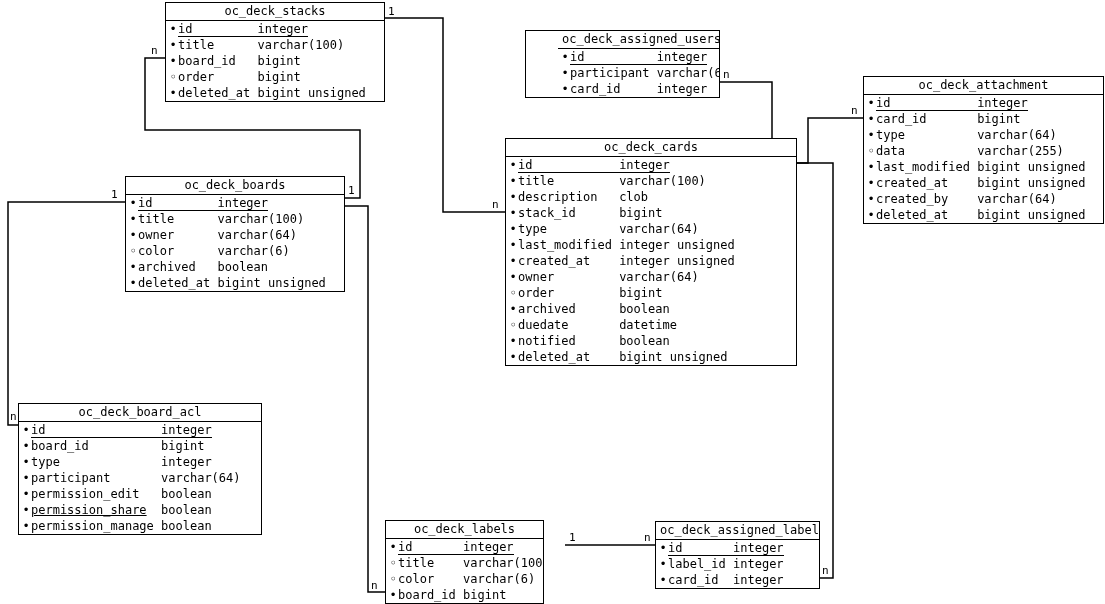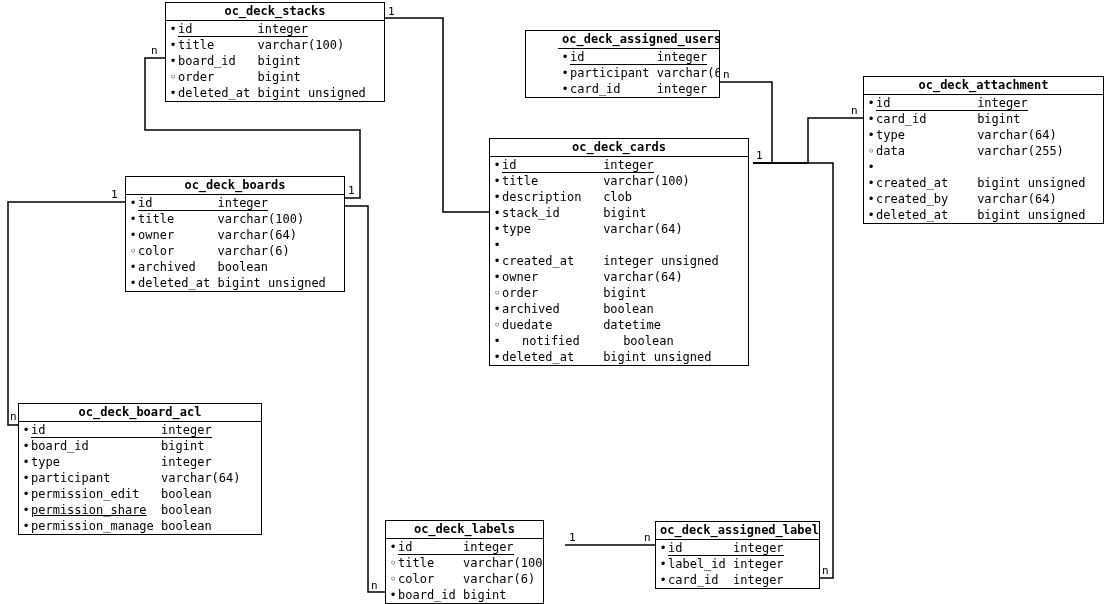--- a/index.html
+++ b/index.html
@@ -13,21 +13,21 @@
   svg.connections path { fill:none; stroke:#000000; stroke-width:1.5; }
   svg.connections text {
     font-family:"DejaVu Sans Mono","Liberation Mono",monospace;
     font-size:11px; fill:#000000;
   }
   .table {
     position:absolute; background:#ffffff; border:1.5px solid #000000;
     font-size:12px; color:#000000;
   }
   .table-title {
-    font-weight:bold; text-align:center; height:18px; line-height:17px;
+    font-weight:normal; text-align:center; height:18px; line-height:17px;
     border-bottom:1.5px solid #000000; padding:0 4px; white-space:nowrap;
     overflow:hidden;
   }
   .table-row {
     height:16px; line-height:16px; white-space:nowrap; padding:0 2px;
     display:flex; align-items:center; overflow:hidden;
   }
   .bullet { flex:0 0 10px; width:10px; display:inline-block; text-align:center; }
   .row-text { display:inline-block; line-height:14px; }
   .row-text.pk { border-bottom:1px solid #000000; }
@@ -113,20 +113,21 @@
         <div class="table-row">
           <span class="bullet">•</span>
           <span class="row-text"><span class="col-name" style="width: 14ch;">type</span><span class="col-type">varchar(64)</span></span>
         </div>
         <div class="table-row">
           <span class="bullet">◦</span>
           <span class="row-text"><span class="col-name" style="width: 14ch;">data</span><span class="col-type">varchar(255)</span></span>
         </div>
         <div class="table-row">
           <span class="bullet">•</span>
+          <span class="row-text"><span class="col-name" style="width: 14ch;">last_modified</span><span class="col-type">bigint unsigned</span></span>
         </div>
         <div class="table-row">
           <span class="bullet">•</span>
           <span class="row-text"><span class="col-name" style="width: 14ch;">created_at</span><span class="col-type">bigint unsigned</span></span>
         </div>
         <div class="table-row">
           <span class="bullet">•</span>
           <span class="row-text"><span class="col-name" style="width: 14ch;">created_by</span><span class="col-type">varchar(64)</span></span>
         </div>
         <div class="table-row">
@@ -154,21 +155,21 @@
         </div>
         <div class="table-row">
           <span class="bullet">•</span>
           <span class="row-text"><span class="col-name" style="width: 11ch;">archived</span><span class="col-type">boolean</span></span>
         </div>
         <div class="table-row">
           <span class="bullet">•</span>
           <span class="row-text"><span class="col-name" style="width: 11ch;">deleted_at</span><span class="col-type">bigint unsigned</span></span>
         </div>
       </div>
-      <div class="table" style="left: 489px; top: 138px; width: 260px;">
+      <div class="table" style="left: 505px; top: 138px; width: 292px;">
         <div class="table-title">oc_deck_cards</div>
         <div class="table-row">
           <span class="bullet">•</span>
           <span class="row-text pk"><span class="col-name" style="width: 14ch;">id</span><span class="col-type">integer</span></span>
         </div>
         <div class="table-row">
           <span class="bullet">•</span>
           <span class="row-text"><span class="col-name" style="width: 14ch;">title</span><span class="col-type">varchar(100)</span></span>
         </div>
         <div class="table-row">
@@ -178,20 +179,21 @@
         <div class="table-row">
           <span class="bullet">•</span>
           <span class="row-text"><span class="col-name" style="width: 14ch;">stack_id</span><span class="col-type">bigint</span></span>
         </div>
         <div class="table-row">
           <span class="bullet">•</span>
           <span class="row-text"><span class="col-name" style="width: 14ch;">type</span><span class="col-type">varchar(64)</span></span>
         </div>
         <div class="table-row">
           <span class="bullet">•</span>
+          <span class="row-text"><span class="col-name" style="width: 14ch;">last_modified</span><span class="col-type">integer unsigned</span></span>
         </div>
         <div class="table-row">
           <span class="bullet">•</span>
           <span class="row-text"><span class="col-name" style="width: 14ch;">created_at</span><span class="col-type">integer unsigned</span></span>
         </div>
         <div class="table-row">
           <span class="bullet">•</span>
           <span class="row-text"><span class="col-name" style="width: 14ch;">owner</span><span class="col-type">varchar(64)</span></span>
         </div>
         <div class="table-row">
@@ -201,21 +203,21 @@
         <div class="table-row">
           <span class="bullet">•</span>
           <span class="row-text"><span class="col-name" style="width: 14ch;">archived</span><span class="col-type">boolean</span></span>
         </div>
         <div class="table-row">
           <span class="bullet">◦</span>
           <span class="row-text"><span class="col-name" style="width: 14ch;">duedate</span><span class="col-type">datetime</span></span>
         </div>
         <div class="table-row">
           <span class="bullet">•</span>
-          <span class="row-text"><span class="col-name" style="width: 14ch; margin-left: 20px;">notified</span><span class="col-type">boolean</span></span>
+          <span class="row-text"><span class="col-name" style="width: 14ch;">notified</span><span class="col-type">boolean</span></span>
         </div>
         <div class="table-row">
           <span class="bullet">•</span>
           <span class="row-text"><span class="col-name" style="width: 14ch;">deleted_at</span><span class="col-type">bigint unsigned</span></span>
         </div>
       </div>
       <div class="table" style="left: 18px; top: 403px; width: 244px;">
         <div class="table-title">oc_deck_board_acl</div>
         <div class="table-row">
           <span class="bullet">•</span>

